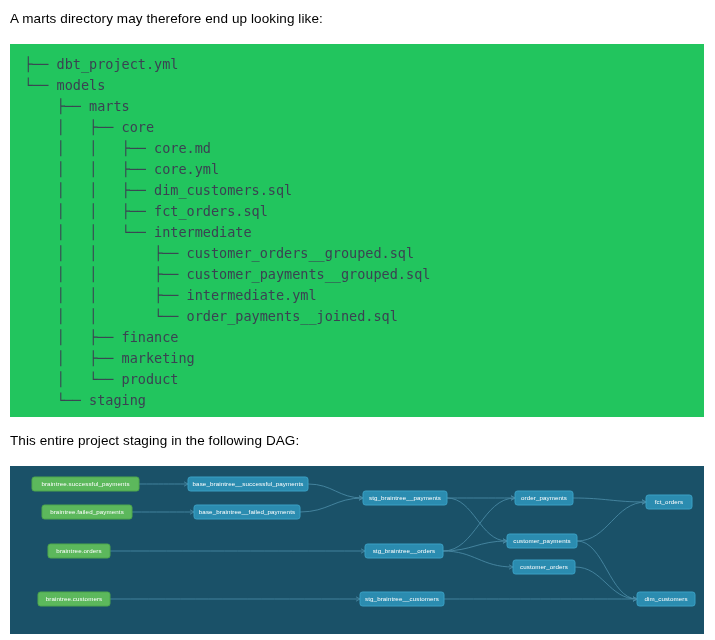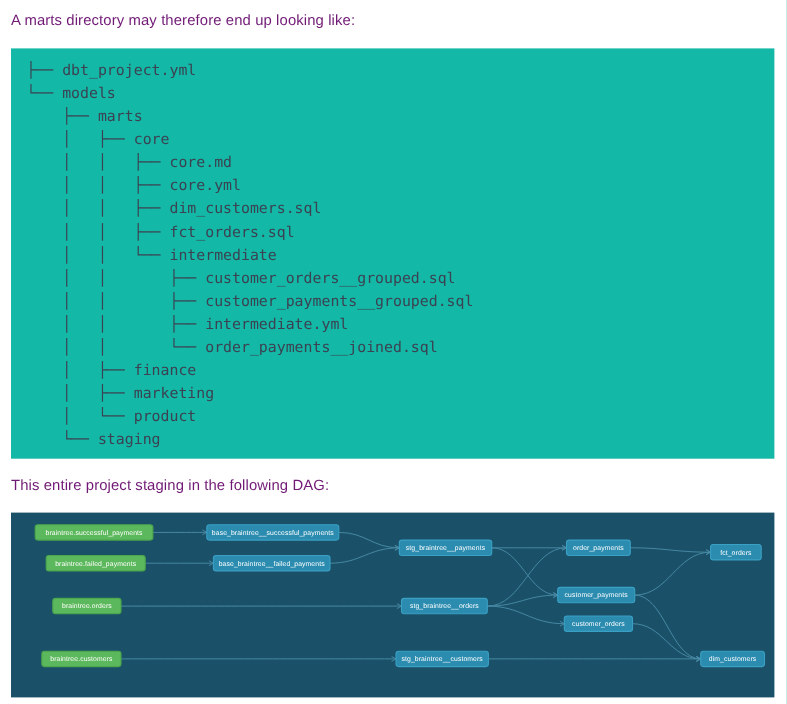--- a/index.html
+++ b/index.html
@@ -15,40 +15,40 @@
     color: #2b2f3a;
   }
   .page {
     position: relative;
     width: 715px;
     height: 640px;
   }
   .caption {
     font-size: 13.5px;
     line-height: 18px;
-    color: #701a75;
+    color: #000000;
     letter-spacing: 0.1px;
   }
   #caption-tree {
     position: absolute;
     left: 10px;
     top: 10px;
   }
   #caption-dag {
     position: absolute;
     left: 10px;
     top: 432px;
   }
   .code-block {
     position: absolute;
     left: 10px;
     top: 44px;
     width: 694px;
     height: 373px;
-    background: #14b8a6;
+    background: #22c55e;
     box-sizing: border-box;
     padding: 10px 0 10px 14px;
     overflow: hidden;
   }
   .code-block pre {
     margin: 0;
     font-family: "DejaVu Sans Mono", "Liberation Mono", monospace;
     font-size: 13.5px;
     line-height: 21px;
     color: #3b4252;

